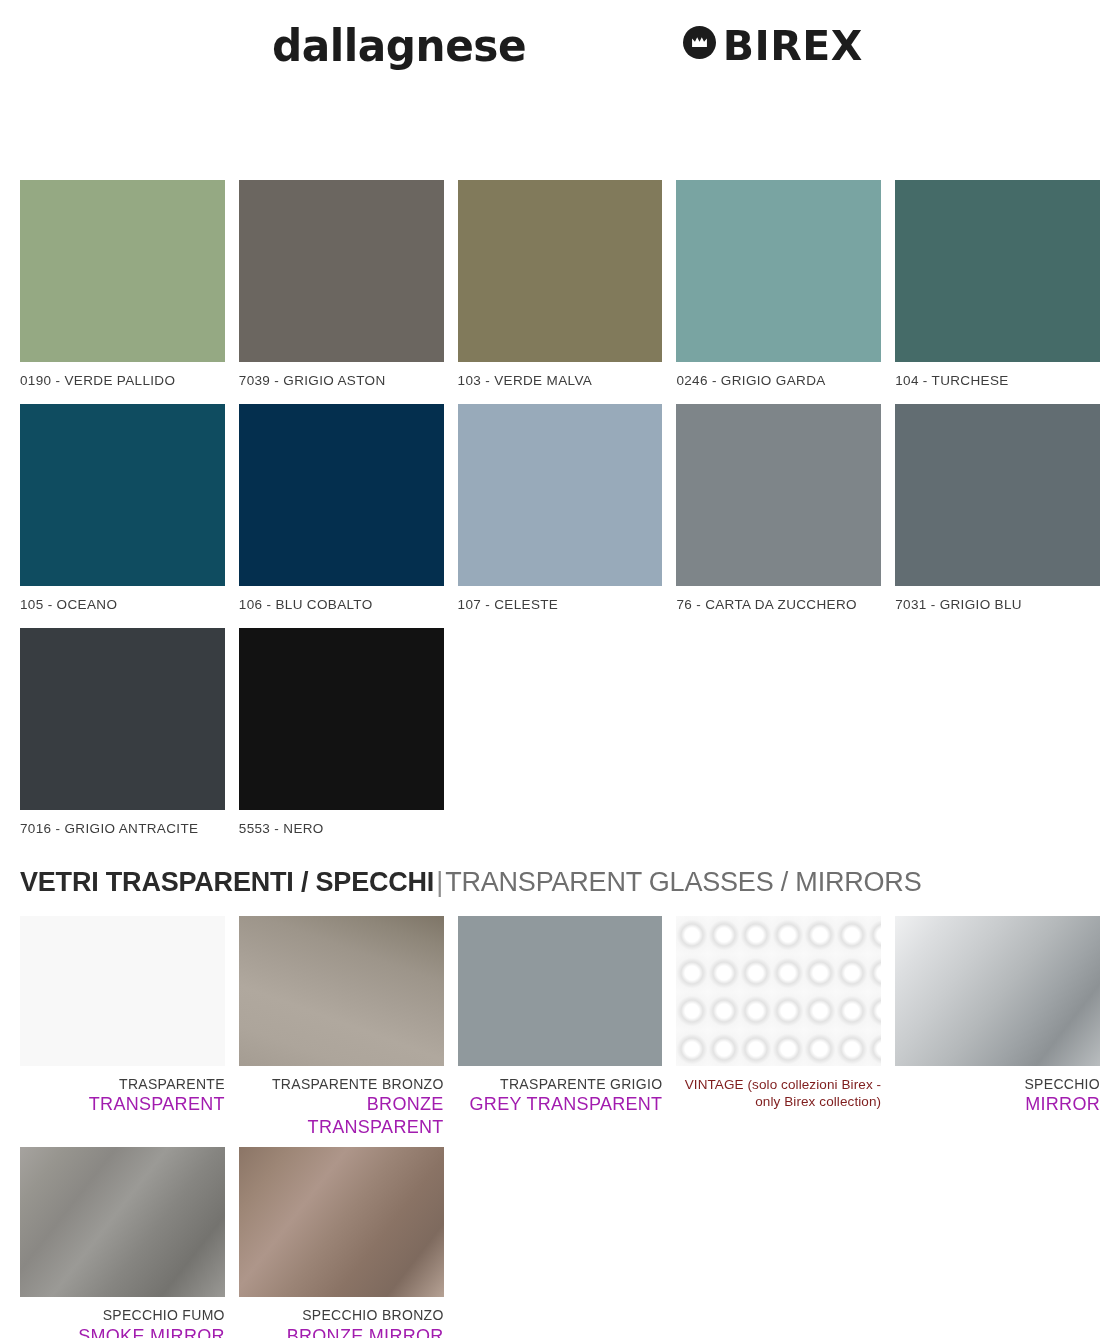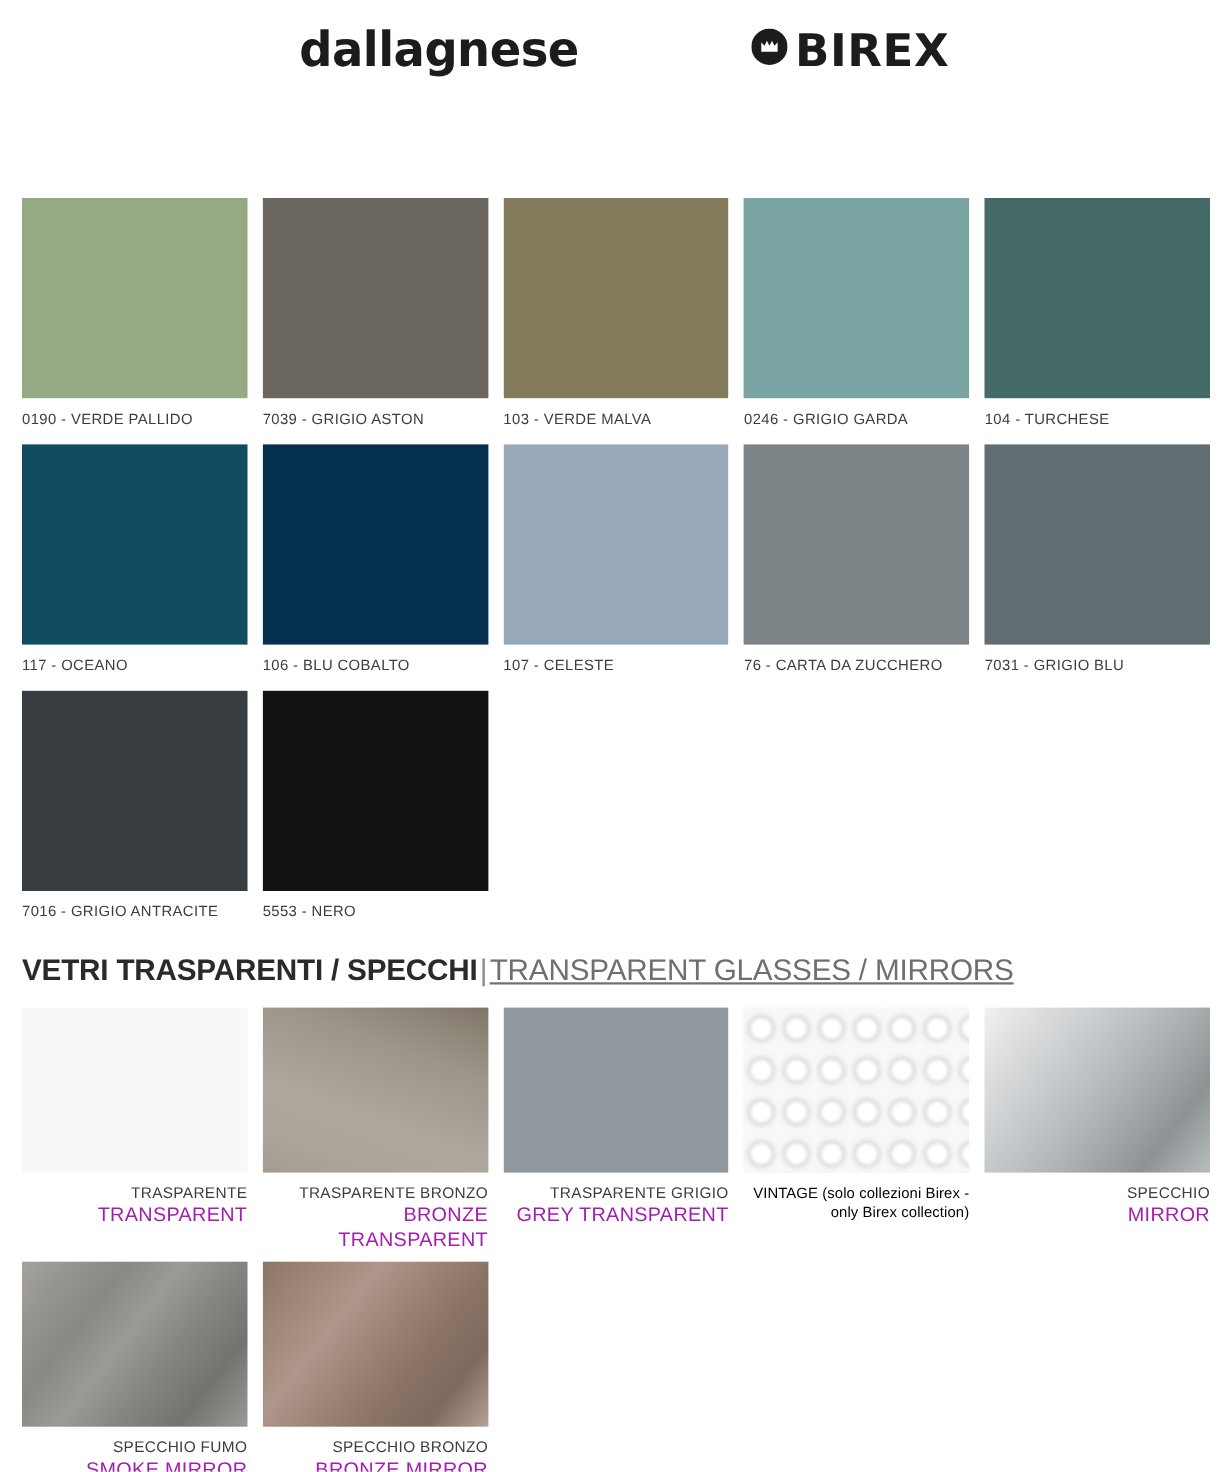--- a/index.html
+++ b/index.html
@@ -94,21 +94,20 @@
   }
   .section-head .sep {
     font-weight: 300;
     color: #8d8d8d;
     padding: 0 2px;
   }
   .section-head .en {
     font-weight: 400;
     color: #6f6f6f;
     letter-spacing: -0.2px;
-    text-decoration: underline;
   }
 
   
   .glass-grid { margin-top: 18px; text-align: right; }
   .glass-grid .sw-chip { height: 150px; }
   .glass-grid .sw-cell { margin-bottom: 9px; }
   .g-label-it {
     font-size: 14px;
     letter-spacing: 0.3px;
     color: #3d3d3d;
@@ -117,21 +116,21 @@
   }
   .g-label-en {
     font-size: 18px;
     letter-spacing: 0.3px;
     color: #a21caf;
     line-height: 1.25;
   }
   .g-label-note {
     font-size: 13.5px;
     letter-spacing: 0.1px;
-    color: #000000;
+    color: #7f1d1d;
     padding-top: 10px;
     line-height: 1.3;
     max-width: 232px;
   }
 
   
   .chip-flat { }
   .chip-vintage {
     background-color: #f2f2f2;
     background-image:
@@ -194,21 +193,21 @@
     <span class="sw-chip chip-flat" style="background-color: rgb(121, 164, 162);"></span>
     <div class="sw-label">0246 - GRIGIO GARDA</div>
   </div>
 
   <div class="sw-cell">
     <span class="sw-chip chip-flat" style="background-color: rgb(69, 107, 104);"></span>
     <div class="sw-label">104 - TURCHESE</div>
   </div>
   <div class="sw-cell">
     <span class="sw-chip chip-flat" style="background-color: rgb(15, 76, 96);"></span>
-    <div class="sw-label">117 - OCEANO</div>
+    <div class="sw-label">105 - OCEANO</div>
   </div>
   <div class="sw-cell">
     <span class="sw-chip chip-flat" style="background-color: rgb(4, 47, 78);"></span>
     <div class="sw-label">106 - BLU COBALTO</div>
   </div>
   <div class="sw-cell">
     <span class="sw-chip chip-flat" style="background-color: rgb(152, 170, 186);"></span>
     <div class="sw-label">107 - CELESTE</div>
   </div>
 

